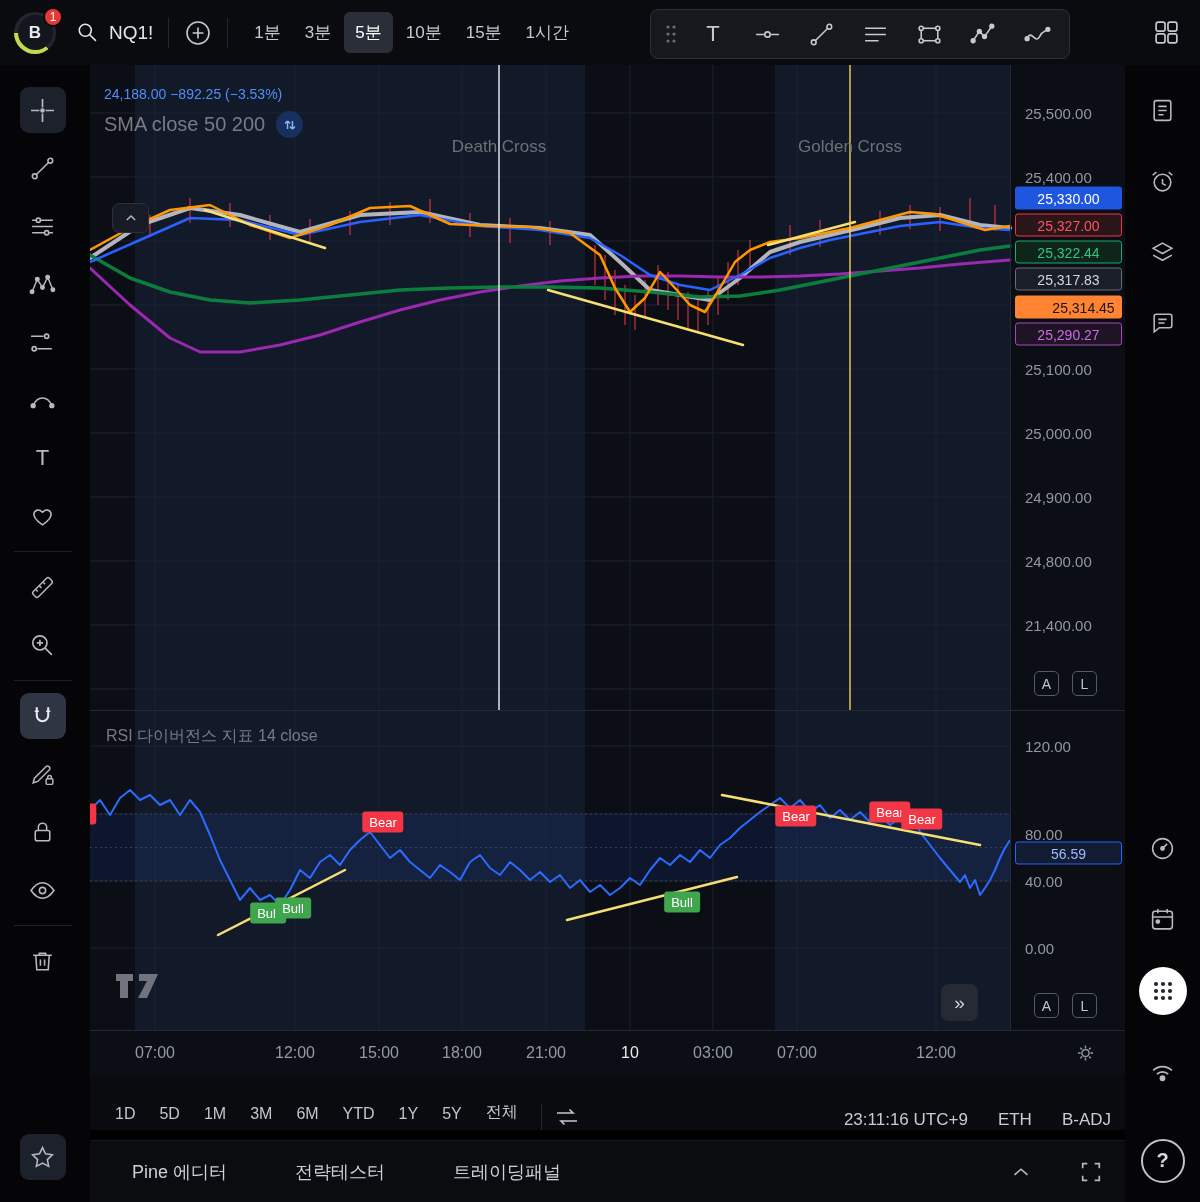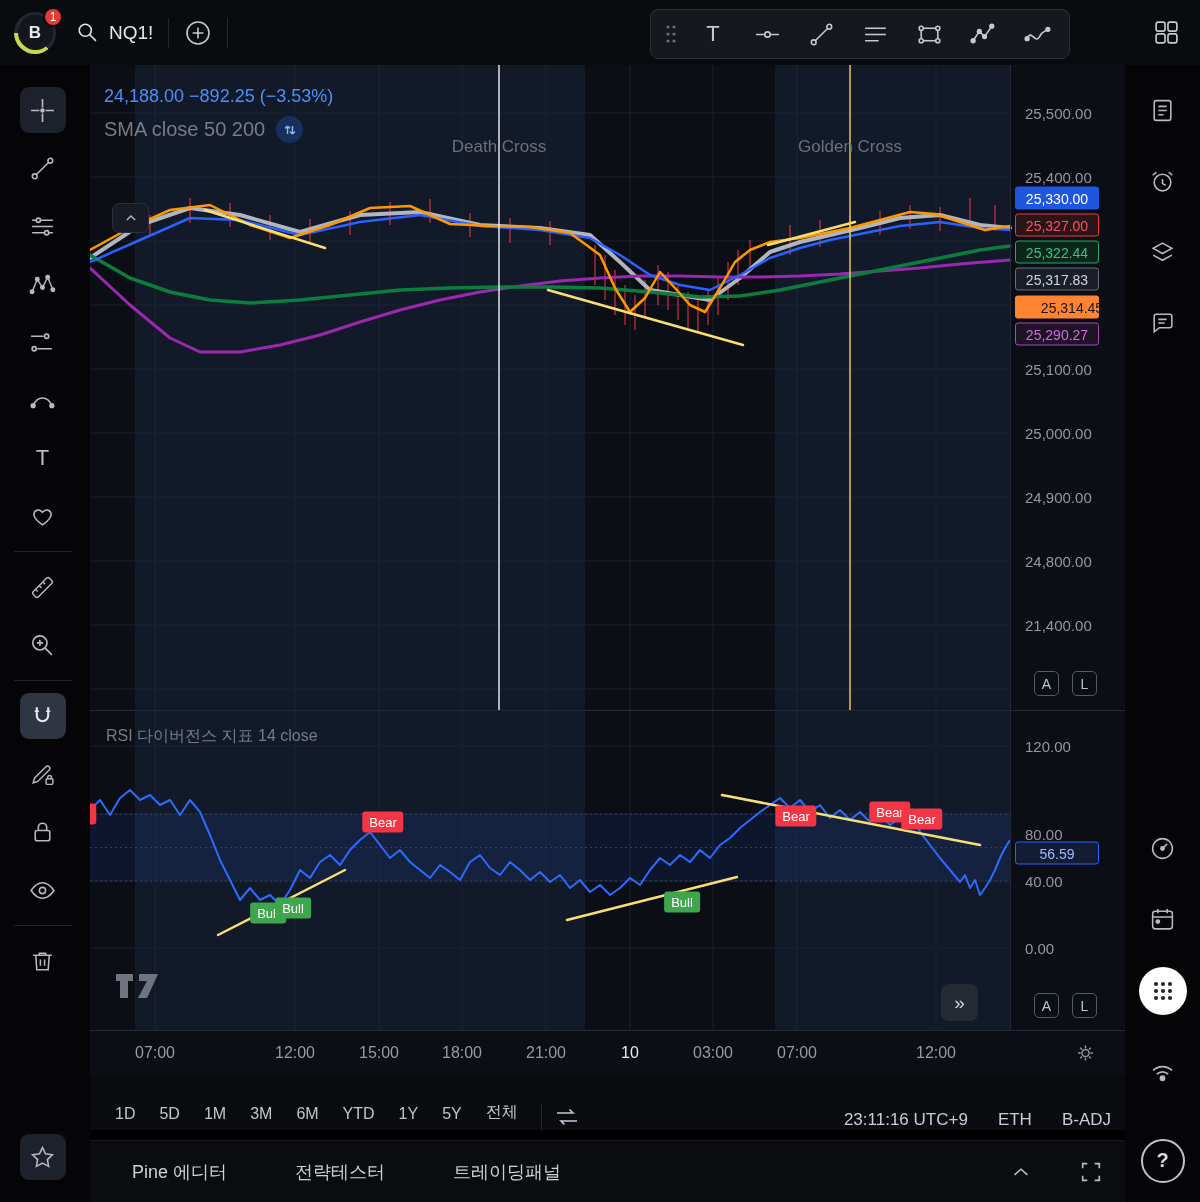--- a/index.html
+++ b/index.html
@@ -51,29 +51,29 @@
 .event-label{position:absolute;top:72px;transform:translateX(-50%);font-size:17px;color:#6d7077;white-space:nowrap}
 .legend{position:absolute;left:14px;top:12px;z-index:6}
 .lg-row1{display:flex;align-items:center;gap:9px}
 .sym-badge{width:26px;height:26px;border-radius:50%;background:#1565d8;color:#fff;font-size:11px;font-weight:bold;display:flex;align-items:center;justify-content:center}
 .sym-title{font-size:19px;color:#b8bbc4}
 .sym-sub{font-size:19px;color:#787b86}
 .d-pill{display:flex;align-items:center;gap:9px;background:#23262f;border-radius:17px;padding:6px 13px;margin-left:8px;cursor:pointer}
 .d-switch{width:27px;height:14px;border-radius:8px;background:#4a4e59;position:relative}
 .d-switch::before{content:"";position:absolute;left:2px;top:2px;width:10px;height:10px;border-radius:50%;background:#e8e9ed}
 .d-letter{color:#f6a623;font-weight:bold;font-size:16px}
-.lg-price{margin-top:9px;font-size:18px;color:#4e8ef7}
+.lg-price{margin-top:9px;font-size:14px;color:#4e8ef7}
 .lg-row3{margin-top:9px;display:flex;align-items:center;gap:11px}
 .sma-label{font-size:20px;color:#787b86}
 .swap-btn{width:27px;height:27px;border-radius:50%;background:#17305e;display:flex;align-items:center;justify-content:center;border:none}
 .collapse-btn{position:absolute;left:22px;top:138px;width:37px;height:30px;background:#171b26;border:1px solid #2c303c;border-radius:7px;color:#b7bac2;display:flex;align-items:center;justify-content:center;z-index:6}
 .rsi-title{position:absolute;left:16px;top:661px;font-size:16px;color:#787b86;z-index:5}
 #axis-layer{position:absolute;left:920px;top:0;width:115px;height:965px;z-index:3}
 .tick{position:absolute;left:15px;transform:translateY(-50%);font-size:15px;color:#9298a3}
-.plabel{position:absolute;left:5px;width:84px;transform:translateY(-50%);height:23px;display:flex;align-items:center;justify-content:center;font-size:14px;border-radius:3px}
+.plabel{position:absolute;left:5px;width:107px;transform:translateY(-50%);height:23px;display:flex;align-items:center;justify-content:center;font-size:14px;border-radius:3px}
 .plabel.blue{background:#1e56e0;color:#fff}
 .plabel.red{background:#2a151b;border:1px solid #f23645;color:#ff525f}
 .plabel.green{background:#0e2519;border:1px solid #1faa6e;color:#33c482}
 .plabel.gray{background:#1a1e28;border:1px solid #6a6d78;color:#d1d4dc}
 .plabel.orange{background:#ff8330;color:#14161c}
 .plabel.purple{background:#1f1426;border:1px solid #ab47bc;color:#ce6ce0}
 .plabel.blueline{background:#121d33;border:1px solid #2962ff;color:#9cbcff}
 .time-axis{position:absolute;left:0;top:965px;width:1035px;height:45px;border-top:1px solid #242936;z-index:3}
 .ttick{position:absolute;top:50%;transform:translate(-50%,-50%);font-size:16px;color:#959aa5}
 .ttick.strong{color:#e8e9ed}
@@ -110,20 +110,28 @@
     <span>NQ1!</span>
   </button>
   <div class="vdiv"></div>
   <button class="icon-btn">
     <svg width="28" height="28" viewBox="0 0 26 26" fill="none" stroke="currentColor" stroke-width="1.5">
         <circle cx="13" cy="13" r="10.2"></circle>
         <path d="M13 8v10M8 13h10"></path>
       </svg>
   </button>
   <div class="vdiv"></div>
+  <div class="intervals">
+    <button class="interval-btn">1분</button>
+    <button class="interval-btn">3분</button>
+    <button class="interval-btn selected">5분</button>
+    <button class="interval-btn">10분</button>
+    <button class="interval-btn">15분</button>
+    <button class="interval-btn">1시간</button>
+  </div>
   <button class="icon-btn layout-btn">
     <svg width="27" height="27" viewBox="0 0 26 26" fill="none" stroke="currentColor" stroke-width="1.6">
         <rect x="3" y="3" width="8.6" height="8.6" rx="2"></rect>
         <rect x="14.4" y="3" width="8.6" height="8.6" rx="2"></rect>
         <rect x="3" y="14.4" width="8.6" height="8.6" rx="2"></rect>
         <rect x="14.4" y="14.4" width="8.6" height="8.6" rx="2"></rect>
       </svg>
   </button>
 
   <div class="float-toolbar">

